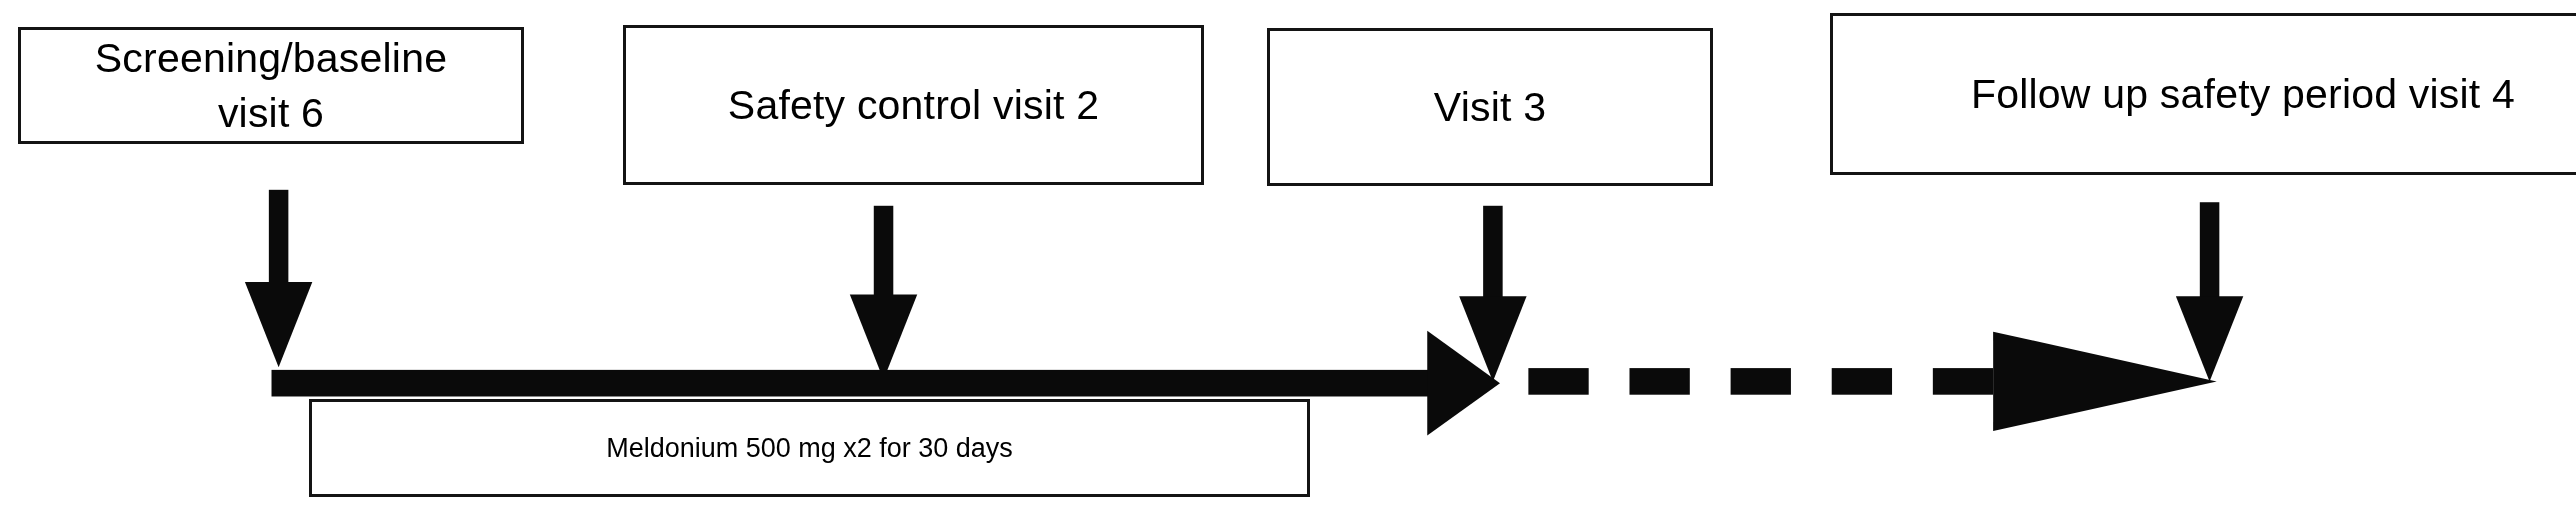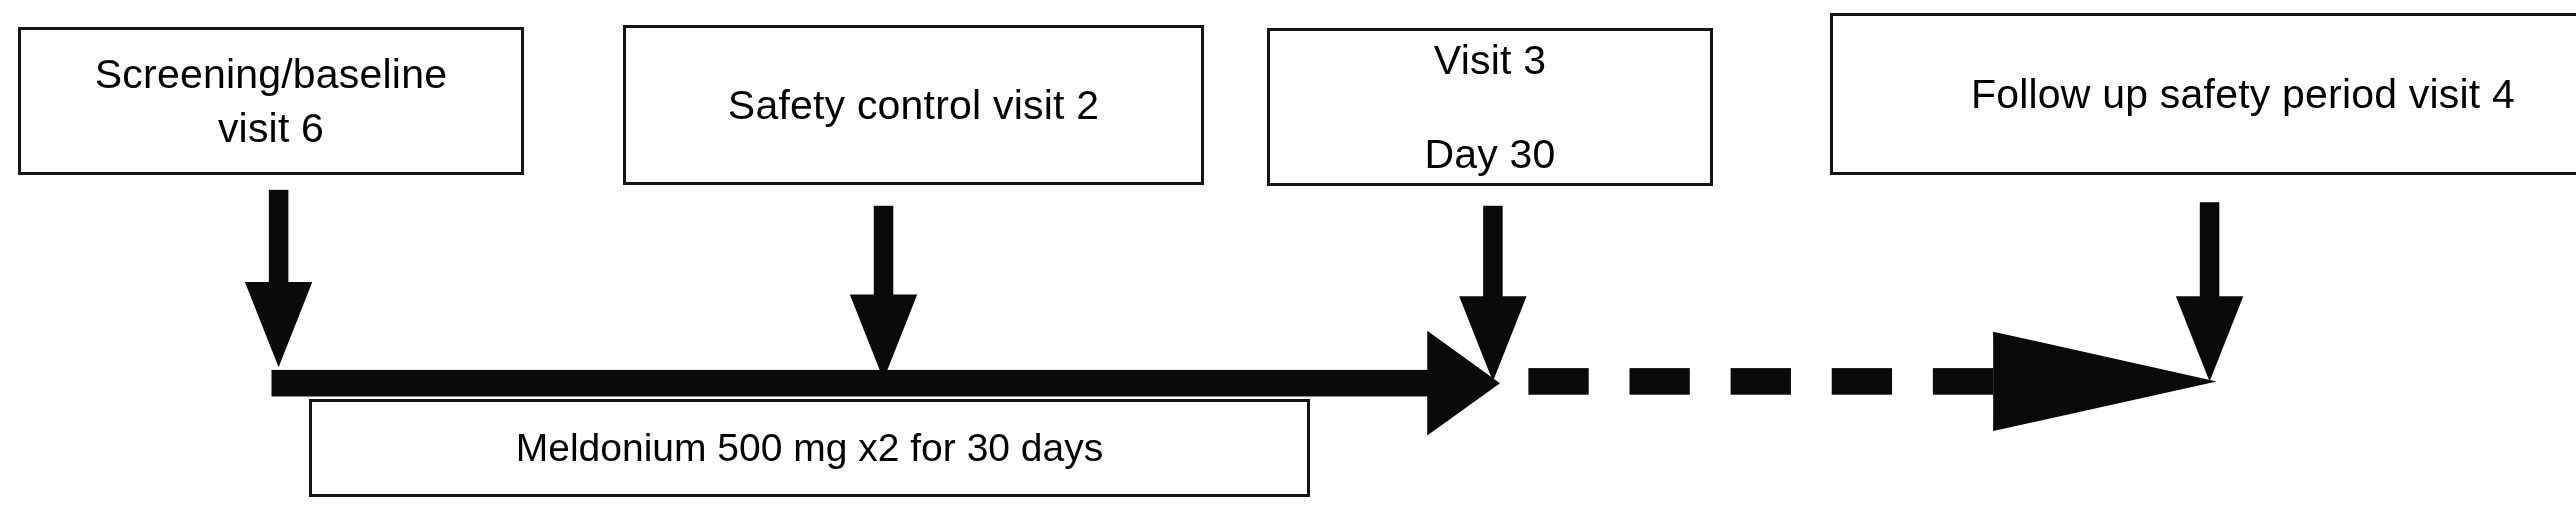--- a/index.html
+++ b/index.html
@@ -36,49 +36,48 @@
   .med-box {
     position: absolute;
     box-sizing: border-box;
     border: 3.6px solid #141414;
     background: #ffffff;
     display: flex;
     align-items: center;
     justify-content: center;
     text-align: center;
     color: #000000;
-    font-size: 39px;
+    font-size: 27px;
     white-space: nowrap;
   }
   .svg-layer {
     position: absolute;
     left: 0;
     top: 0;
     width: 2576px;
     height: 518px;
     pointer-events: none;
   }
 </style>
 </head>
 <body>
 
 <div id="stage">
 
-  <div class="visit-box" id="box-0" style="left: 18px; top: 27px; width: 506px; height: 148px; border-color: rgb(20, 20, 20); color: rgb(0, 0, 0);">
+  <div class="visit-box" id="box-0" style="left: 18px; top: 27px; width: 506px; height: 117px; border-color: rgb(20, 20, 20); color: rgb(0, 0, 0);">
     <span class="line">Screening/baseline</span>
     <span class="line">visit 6</span>
   </div>
 
   <div class="visit-box" id="box-1" style="left: 623px; top: 25px; width: 581px; height: 160px; border-color: rgb(20, 20, 20); color: rgb(0, 0, 0);">
     <span class="line">Safety control visit 2</span>
   </div>
 
   <div class="visit-box" id="box-2" style="left: 1267px; top: 28px; width: 446px; height: 158px; border-color: rgb(20, 20, 20); color: rgb(0, 0, 0); gap: 40px;">
     <span class="line">Visit 3</span>
-    <span class="line">Day 30</span>
   </div>
 
   <div class="visit-box" id="box-3" style="left: 1830px; top: 13px; width: 826px; height: 162px; border-color: rgb(20, 20, 20); color: rgb(0, 0, 0); gap: 44px;">
     <span class="line">Follow up safety period visit 4</span>
   </div>
 
   <div class="med-box" id="med-box" style="left: 309px; top: 399px; width: 1001px; height: 98px; border-color: rgb(20, 20, 20); color: rgb(0, 0, 0);">
     <span>Meldonium 500 mg x2 for 30 days</span>
   </div>
 

